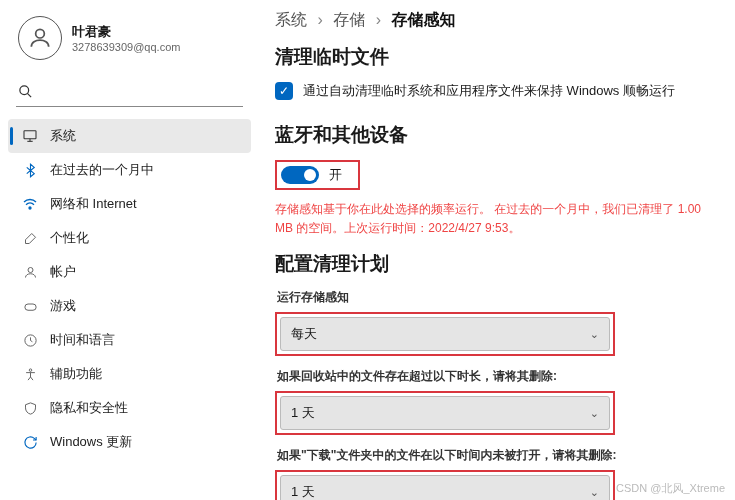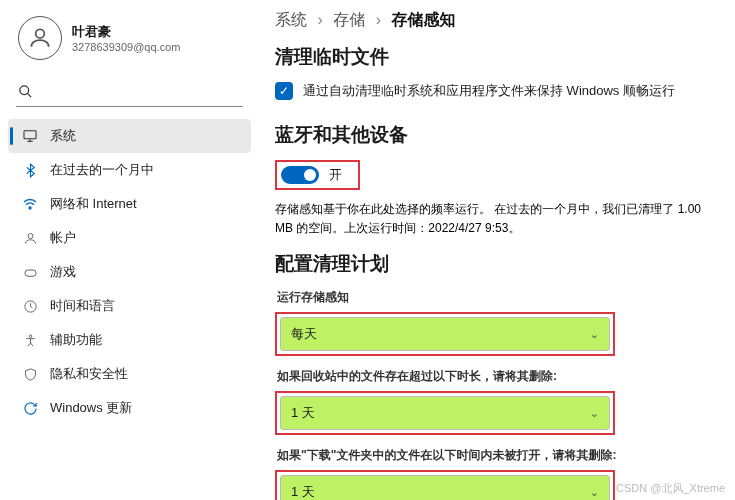--- a/index.html
+++ b/index.html
@@ -23,24 +23,24 @@
   .breadcrumb { font-size: 16px; color: #555; margin-bottom: 0; }
   .breadcrumb .sep { margin: 0 6px; color: #888; }
   .breadcrumb .current { font-weight: 600; color: #111; }
   .section-title { font-size: 19px; font-weight: 600; margin: 13px 0 12px; }
   .checkbox-row { display: flex; align-items: center; gap: 10px; margin-bottom: 22px; }
   .checkbox { width: 18px; height: 18px; background: #0067c0; border-radius: 4px; display: flex; align-items: center; justify-content: center; color: #fff; font-size: 12px; }
   .toggle-row { display: flex; align-items: center; gap: 10px; margin-bottom: 10px; }
   .toggle { width: 38px; height: 18px; background: #0067c0; border-radius: 9px; position: relative; }
   .toggle::after { content: ""; position: absolute; right: 3px; top: 3px; width: 12px; height: 12px; background: #fff; border-radius: 50%; }
   .hl-box { border: 2px solid #d9363e; display: inline-flex; align-items: center; padding: 4px 16px 4px 4px; margin-bottom: 10px; }
-  .desc-text { font-size: 12px; color: #000000; line-height: 1.6; margin-bottom: 5px; }
+  .desc-text { font-size: 12px; color: #ef4444; line-height: 1.6; margin-bottom: 5px; }
   .field-label { font-size: 12px; color: #333; margin: 6px 0 6px 2px; font-weight: bold; }
   .select-wrap { border: 2px solid #d9363e; padding: 3px; margin-bottom: 12px; width: 340px; }
-  .select { border: 1px solid #bbb; background: #bef264; padding: 7px 10px; display: flex; justify-content: space-between; align-items: center; font-size: 13px; cursor: pointer; border-radius: 3px; }
+  .select { border: 1px solid #bbb; background: #e5e5e5; padding: 7px 10px; display: flex; justify-content: space-between; align-items: center; font-size: 13px; cursor: pointer; border-radius: 3px; }
   .chev { color: #555; font-size: 11px; }
   .watermark { position: absolute; right: 10px; bottom: 4px; font-size: 11px; color: #bbb; padding-left: 32px; }
 </style>
 </head>
 <body>
 
 <div class="layout">
   <aside class="sidebar">
     <div class="profile">
       <div class="avatar">
@@ -89,20 +89,28 @@
               <path d="M3 9c5-5 13-5 18 0"></path>
               <path d="M6 13c3.5-3.5 8.5-3.5 12 0"></path>
               <circle cx="12" cy="18" r="1.5" fill="#0067c0"></circle>
             </svg>
           </span>
         <span>网络和 Internet</span>
       </div>
       <div class="nav-item">
         <span class="nav-icon">
             <svg viewBox="0 0 24 24" width="15" height="15" fill="none" stroke="#666" stroke-width="1.6">
+              <path d="M14 4l6 6-10 10H4v-6z"></path>
+            </svg>
+          </span>
+        <span>个性化</span>
+      </div>
+      <div class="nav-item">
+        <span class="nav-icon">
+            <svg viewBox="0 0 24 24" width="15" height="15" fill="none" stroke="#666" stroke-width="1.6">
               <circle cx="12" cy="8" r="4"></circle>
               <path d="M4 20c0-4 4-6 8-6s8 2 8 6"></path>
             </svg>
           </span>
         <span>帐户</span>
       </div>
       <div class="nav-item">
         <span class="nav-icon">
             <svg viewBox="0 0 24 24" width="15" height="15" fill="none" stroke="#666" stroke-width="1.6">
               <rect x="3" y="8" width="18" height="10" rx="5"></rect>

